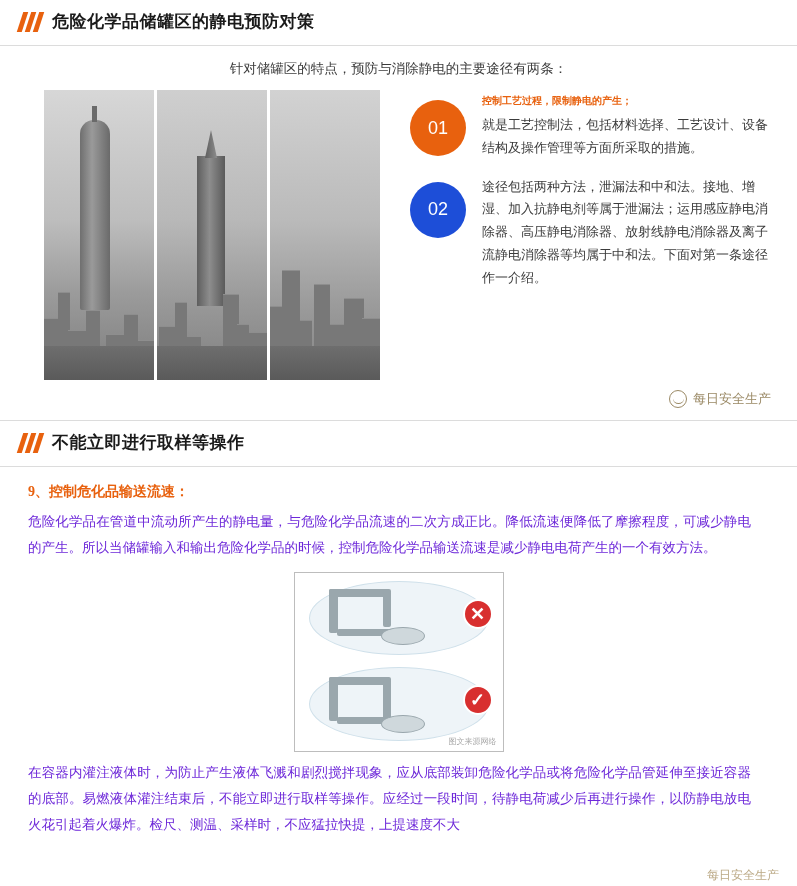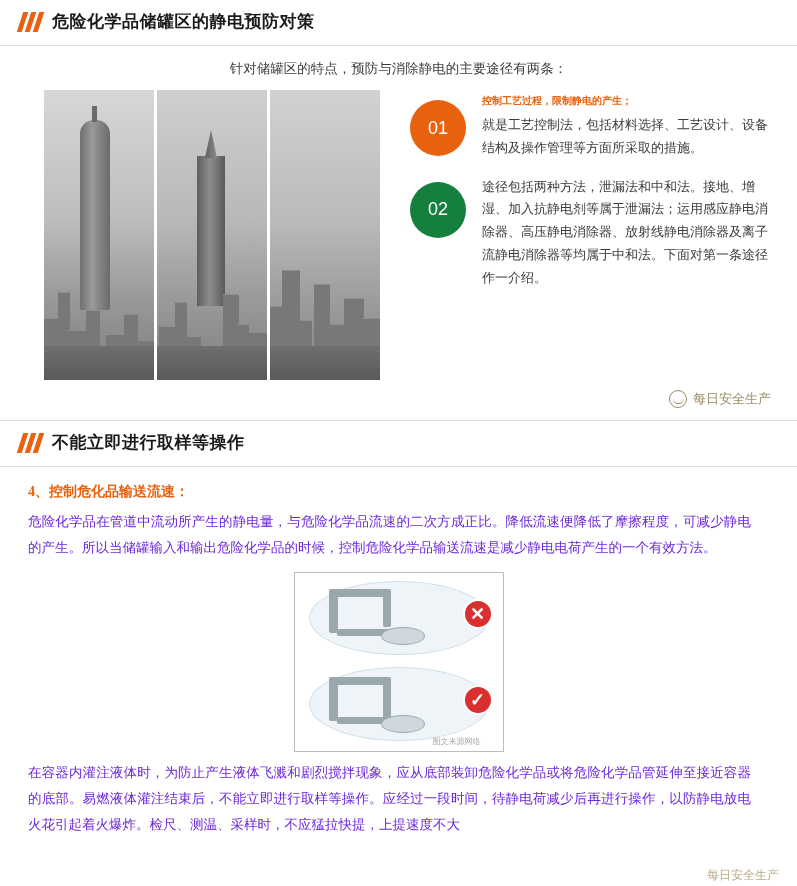--- a/index.html
+++ b/index.html
@@ -283,21 +283,21 @@
     color: #fff;
     font-size: 18px;
     font-weight: bold;
     border: 2px solid #fff;
     font-family: "Liberation Sans", sans-serif;
   }
   .mark.x { top: 26px; background: #d82f2f; }
   .mark.v { top: 112px; background: #d82f2f; }
   .illus-wm {
     position: absolute;
-    right: 22px;
+    right: 6px;
     bottom: 4px;
     font-size: 8px;
     color: #a8a8a8;
     font-family: "Liberation Sans", sans-serif;
     margin-top: 33px;
   }
 
   .footer-wm {
     position: absolute;
     right: 18px;
@@ -371,21 +371,21 @@
 
     <div class="num-item">
       <div class="num-circle" style="background:#e8610e">01</div>
       <div class="num-text">
         <div class="num-title" style="color:#e8610e">控制工艺过程，限制静电的产生；</div>
         <div class="num-body">就是工艺控制法，包括材料选择、工艺设计、设备结构及操作管理等方面所采取的措施。</div>
       </div>
     </div>
 
     <div class="num-item">
-      <div class="num-circle" style="background:#15803d">02</div>
+      <div class="num-circle" style="background:#1d4ed8">02</div>
       <div class="num-text">
         <div class="num-body">途径包括两种方法，泄漏法和中和法。接地、增湿、加入抗静电剂等属于泄漏法；运用感应静电消除器、高压静电消除器、放射线静电消除器及离子流静电消除器等均属于中和法。下面对第一条途径作一介绍。</div>
       </div>
     </div>
 
   </div>
 </div>
 
 <div class="watermark">
   <span class="wm-circle"></span>
@@ -397,21 +397,21 @@
 <div class="section-head">
   <span class="slash-mark">
       <i></i>
       <i></i>
       <i></i>
     </span>
   <span class="section-title">不能立即进行取样等操作</span>
 </div>
 <hr class="hr-thin">
 
-<div class="sub-head">4、控制危化品输送流速：</div>
+<div class="sub-head">9、控制危化品输送流速：</div>
 <div class="para">危险化学品在管道中流动所产生的静电量，与危险化学品流速的二次方成正比。降低流速便降低了摩擦程度，可减少静电的产生。所以当储罐输入和输出危险化学品的时候，控制危险化学品输送流速是减少静电电荷产生的一个有效方法。</div>
 
 <div class="illus-wrap">
   <div class="illus">
     <div class="ellipse top"></div>
     <div class="ellipse bottom"></div>
 
     <div class="pipe" style="left:34px; top:16px; width:9px; height:44px;"></div>
     <div class="pipe" style="left:34px; top:16px; width:62px; height:8px;"></div>
     <div class="pipe" style="left:88px; top:20px; width:8px; height:34px;"></div>

